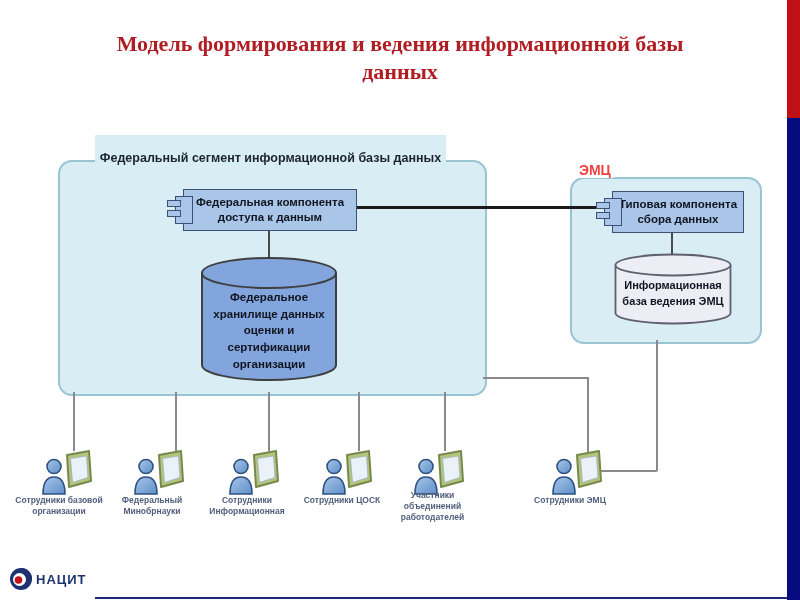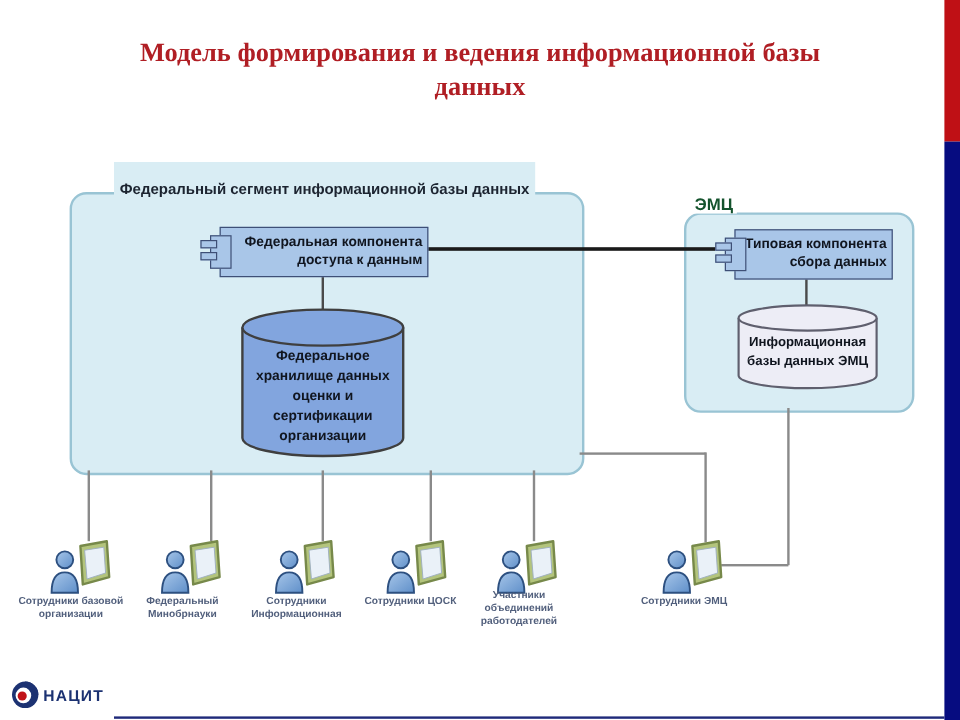--- a/index.html
+++ b/index.html
@@ -22,25 +22,25 @@
   
   .segment{
     background:#d9edf4;border:2px solid #99c4d4;border-radius:14px;
   }
   .federal-segment{left:58px;top:160px;width:425px;height:232px;}
   .emc-segment{left:570px;top:177px;width:188px;height:163px;}
   .segment-title{
     left:58px;top:151px;width:425px;text-align:center;font-size:12.5px;font-weight:bold;color:#1c2430;
   }
   .segment-title span{background:#d9edf4;padding:16px 5px;}
-  .emc-title{left:576px;top:162px;font-size:14px;font-weight:bold;color:#14532d;background:#fff;padding:0 3px;}
+  .emc-title{left:576px;top:162px;font-size:14px;font-weight:bold;color:#ef4444;background:#fff;padding:0 3px;}
   
   .comp-box{
     background:#a9c6e8;border:1.5px solid #3e4f76;
-    display:flex;align-items:center;justify-content:center;text-align:right;
+    display:flex;align-items:center;justify-content:center;text-align:center;
     font-size:11.5px;font-weight:bold;color:#10151f;line-height:1.3;
   }
   .comp-fed{left:183px;top:189px;width:172px;height:40px;}
   .comp-emc{left:612px;top:191px;width:130px;height:40px;}
   .uml-comp-icon{position:absolute;left:-9px;top:6px;width:16px;height:26px;background:#a9c6e8;border:1.5px solid #3e4f76;}
   .uml-comp-icon i{position:absolute;left:-9px;width:12px;height:5px;background:#a9c6e8;border:1.5px solid #3e4f76;display:block;}
   .uml-comp-icon i.t1{top:3px;}
   .uml-comp-icon i.t2{top:13px;}
   
   .line{background:#8a8a8a;}
@@ -112,21 +112,21 @@
   <svg class="abs" style="left:200px;top:256px;" width="138" height="126" viewBox="0 0 138 126">
     <path d="M2 17 L2 109 A67 15 0 0 0 136 109 L136 17" fill="#82a5de" stroke="#3f3f3f" stroke-width="2"></path>
     <ellipse cx="69" cy="17" rx="67" ry="15" fill="#82a5de" stroke="#3f3f3f" stroke-width="2"></ellipse>
   </svg>
   <div class="abs cyl-text cyl-text-fed">Федеральное хранилище данных оценки и сертификации организации</div>
 
   <svg class="abs" style="left:614px;top:253px;" width="118" height="72" viewBox="0 0 118 72">
     <path d="M1.5 12 L1.5 60 A57.5 10.5 0 0 0 116.5 60 L116.5 12" fill="#ededf6" stroke="#5f5f6e" stroke-width="1.8"></path>
     <ellipse cx="59" cy="12" rx="57.5" ry="10.5" fill="#ededf6" stroke="#5f5f6e" stroke-width="1.8"></ellipse>
   </svg>
-  <div class="abs cyl-text cyl-text-emc">Информационная базы данных ЭМЦ</div>
+  <div class="abs cyl-text cyl-text-emc">Информационная база ведения ЭМЦ</div>
 
   <div class="abs line" style="left:73px;top:392px;width:1.5px;height:59px;"></div>
   <div class="abs line" style="left:175px;top:392px;width:1.5px;height:59px;"></div>
   <div class="abs line" style="left:268px;top:392px;width:1.5px;height:59px;"></div>
   <div class="abs line" style="left:358px;top:392px;width:1.5px;height:59px;"></div>
   <div class="abs line" style="left:444px;top:392px;width:1.5px;height:59px;"></div>
 
   <div class="abs line" style="left:483px;top:377px;width:105px;height:1.5px;"></div>
   <div class="abs line" style="left:587px;top:377px;width:1.5px;height:75px;"></div>
 

